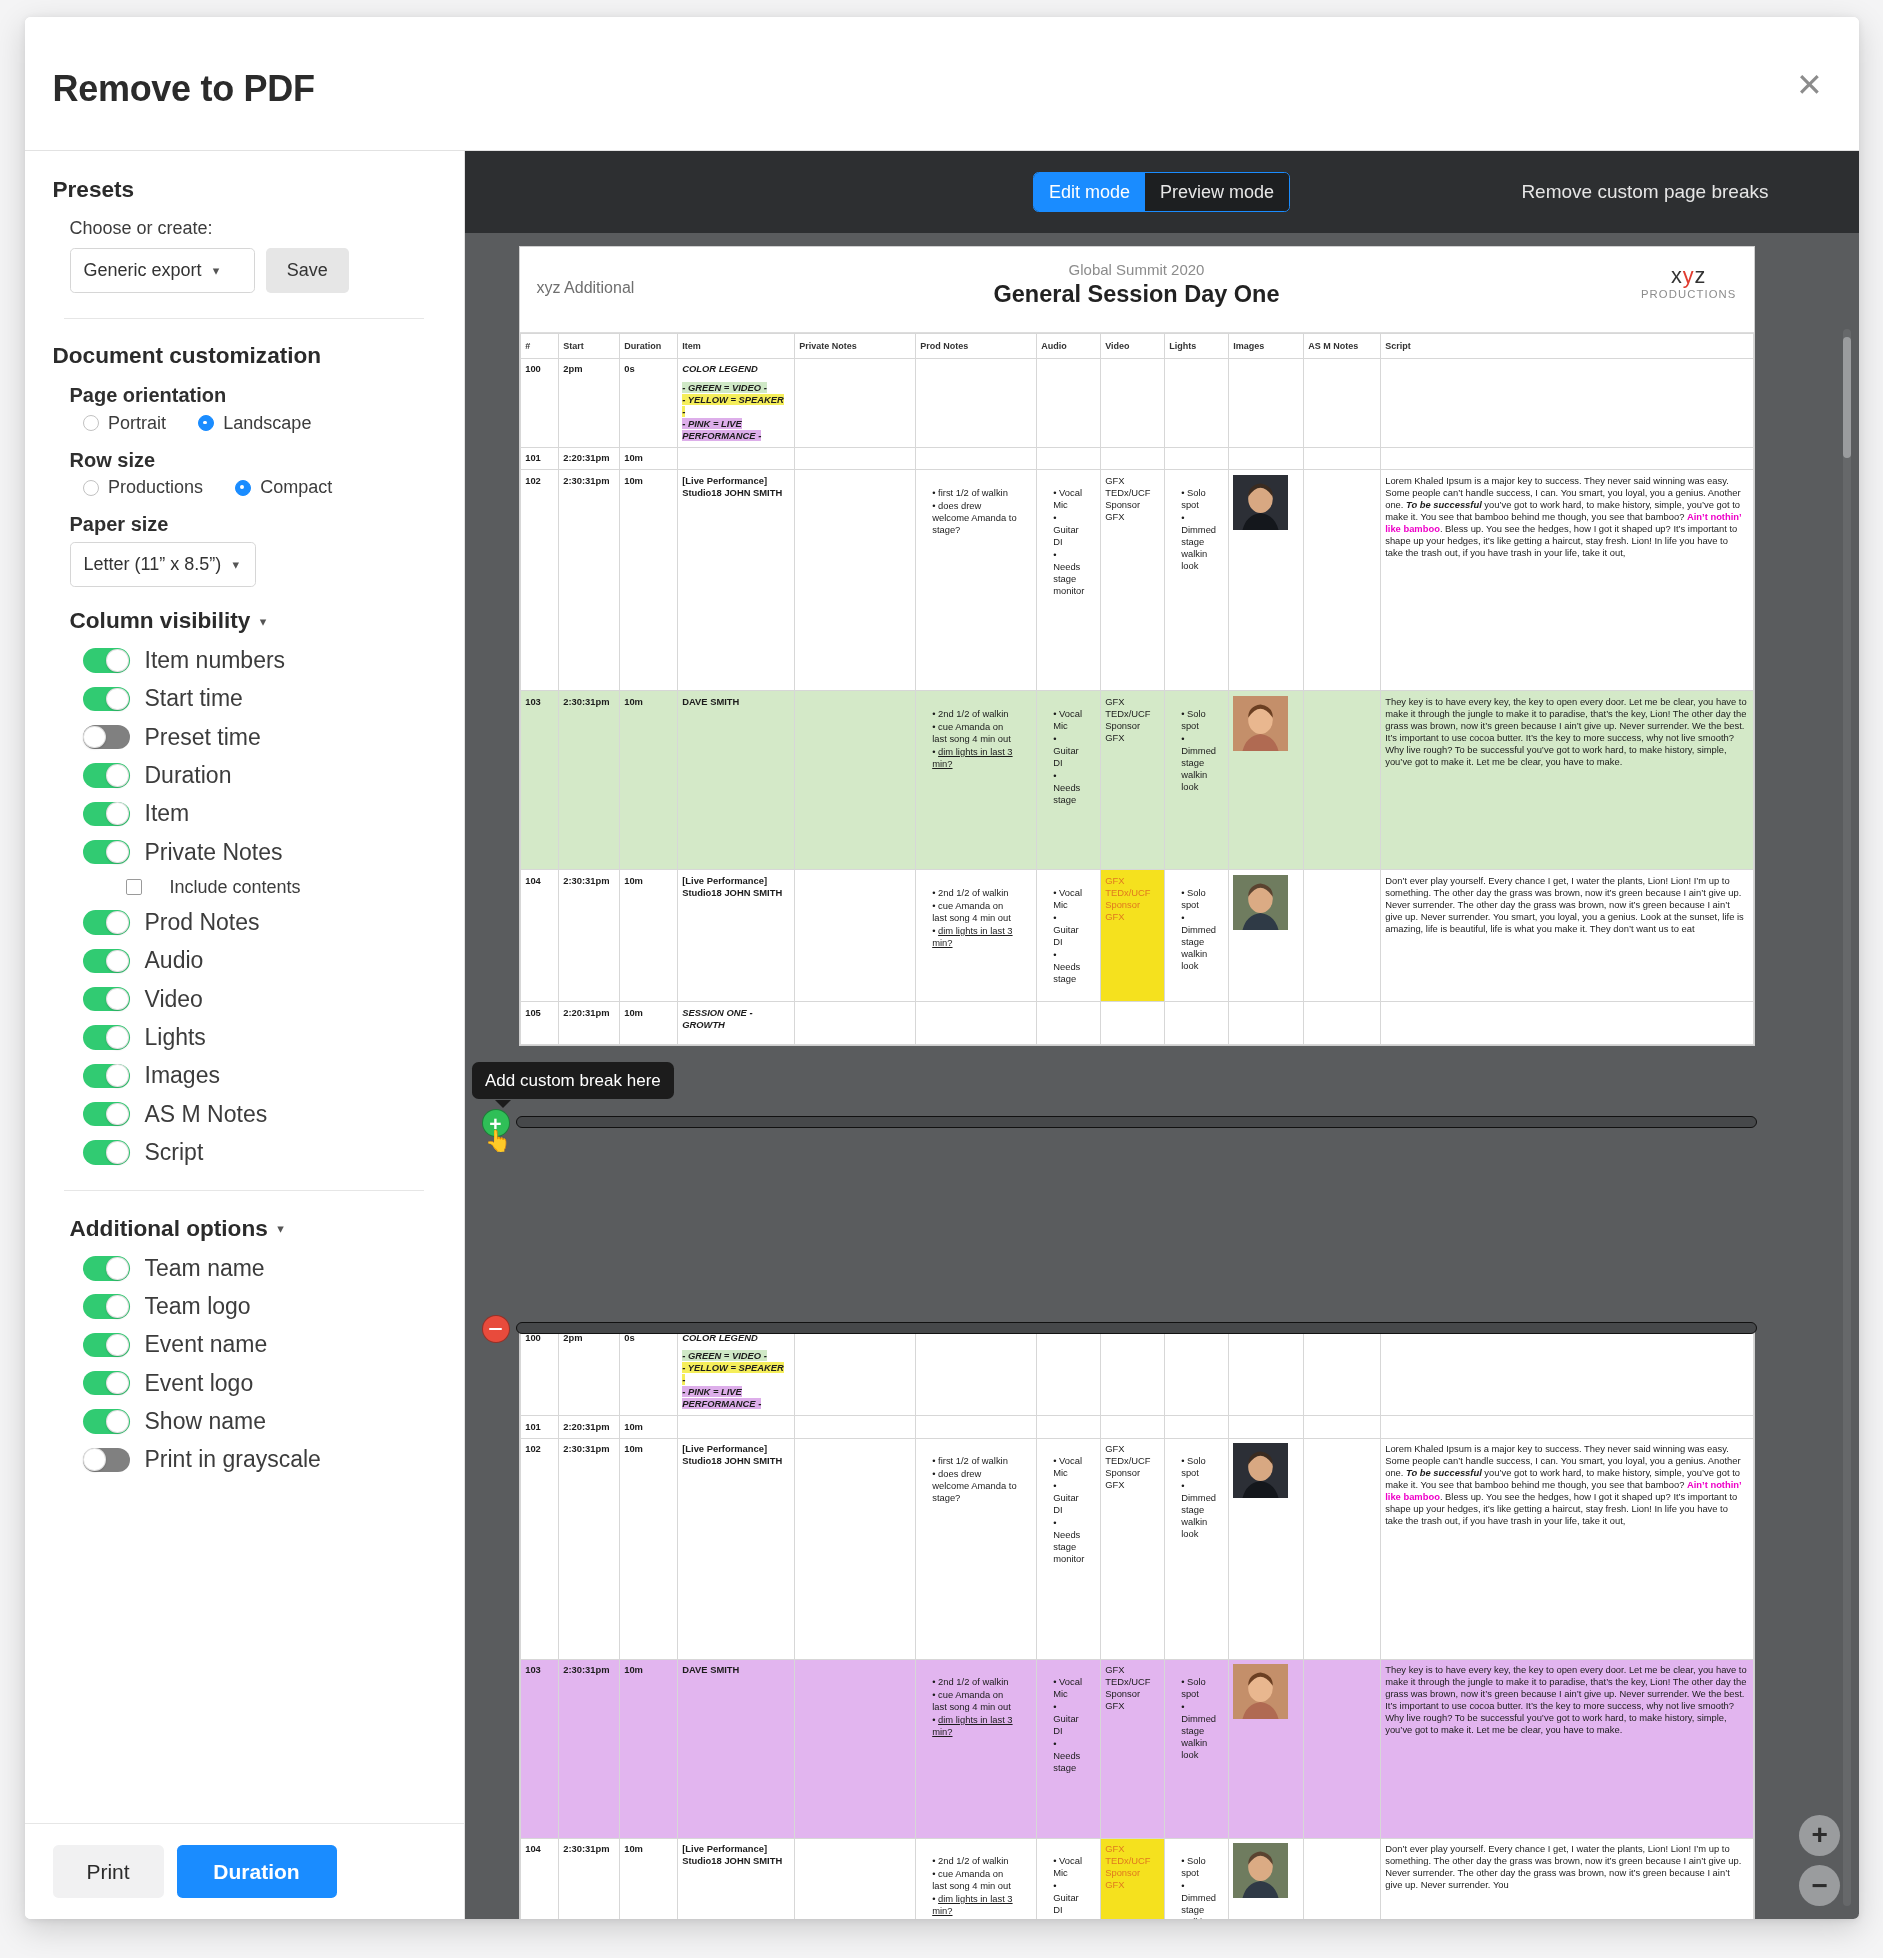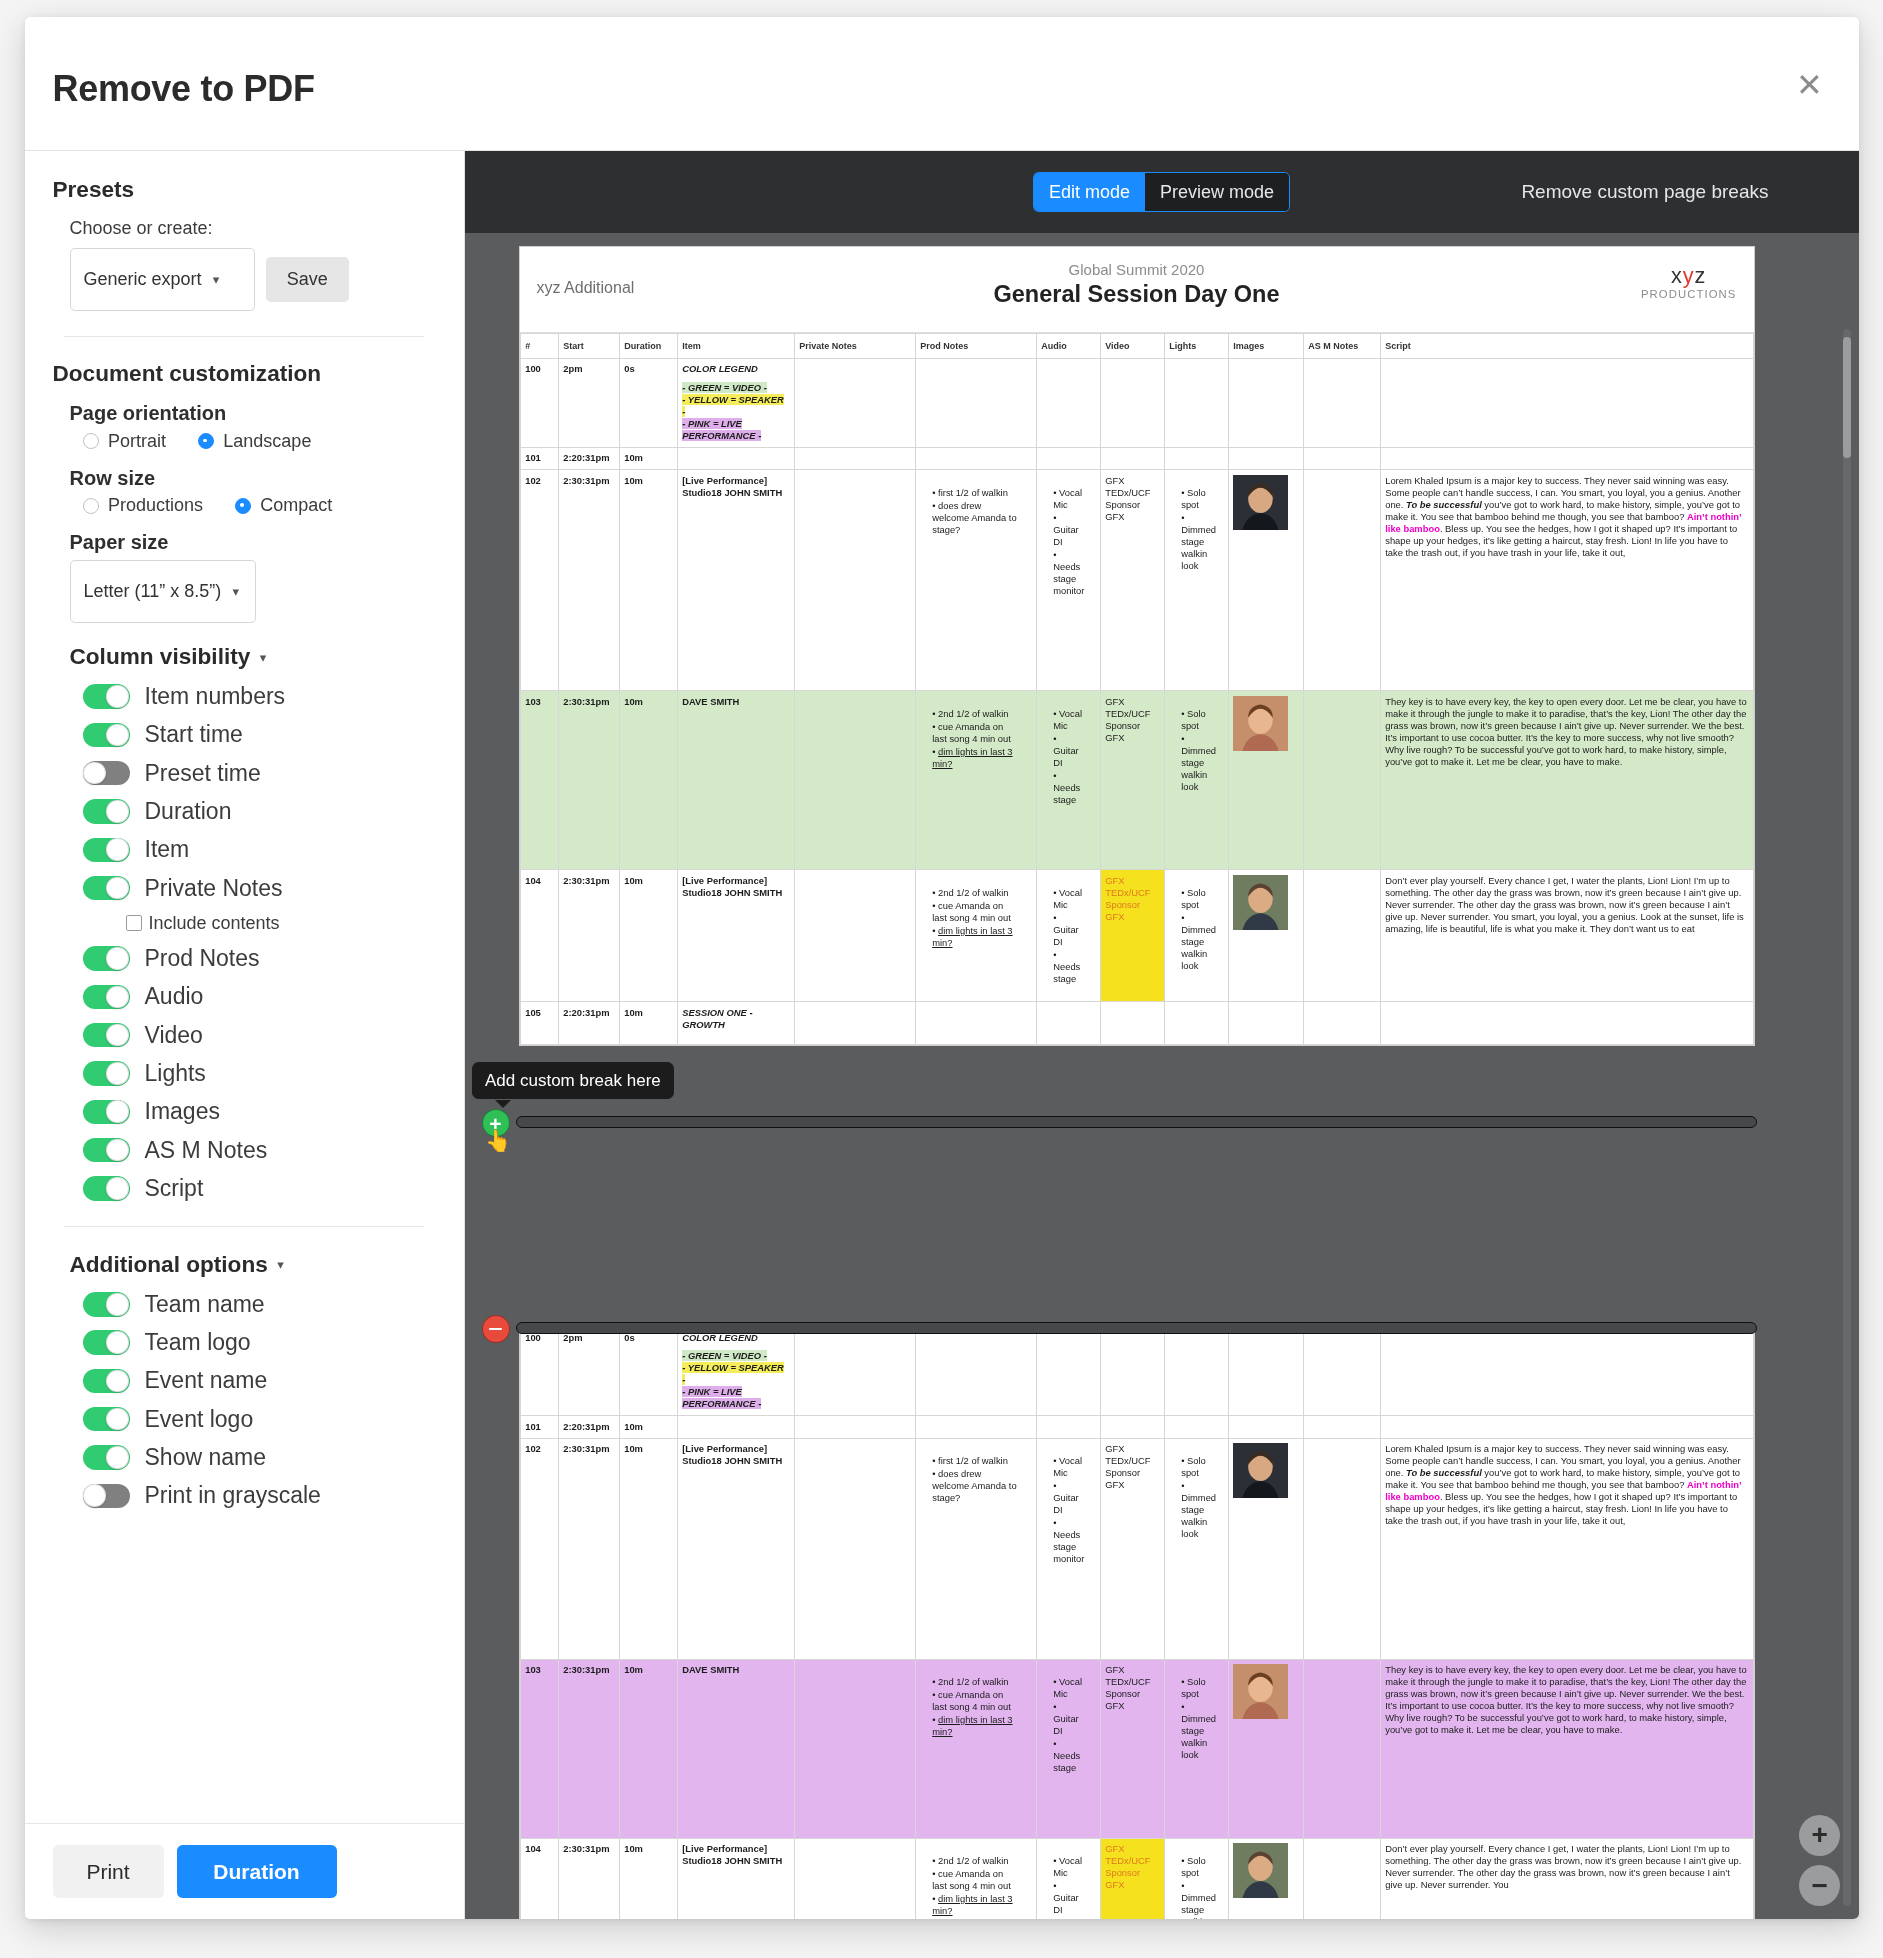--- a/index.html
+++ b/index.html
@@ -80,21 +80,21 @@
   .sub-label {
     font-size: 18px;
     color: #3c3c3c;
     margin: 0 0 9.4px 17px;
   }
   .preset-row {
     display: flex; align-items: center; gap: 11.3px;
     margin-left: 17px;
   }
   .select-box {
-    height: 63px;
+    height: 45px;
     border: 0.9px solid #d6d6d6;
     border-radius: 4.7px;
     background: #fff;
     display: flex; align-items: center;
     padding: 0 13px;
     font-size: 18px;
     color: #333;
     gap: 11.3px;
     cursor: pointer;
   }
@@ -160,21 +160,21 @@
   .toggle .knob {
     position: absolute; top: 0.9px; width: 22.6px; height: 22.6px;
     border-radius: 50%; background: #fff;
     border: 0.9px solid rgba(0,0,0,.12);
     box-shadow: 0 0.9px 1.9px rgba(0,0,0,.18);
   }
   .toggle.on .knob { right: 0.9px; }
   .toggle.off .knob { left: 0.9px; }
   .toggle-label { font-size: 23px; color: #3c3c3c; }
   .checkbox-row {
-    display: flex; align-items: center; gap: 7px;
+    display: flex; align-items: center; gap: 28px;
     margin: 1.9px 0 11.3px 73px;
     cursor: pointer;
   }
   .checkbox {
     width: 16px; height: 16px;
     border: 1.9px solid #9a9a9a; border-radius: 1.9px;
     background: #fff;
   }
   .checkbox-label { font-size: 18px; color: #3c3c3c; }
 

